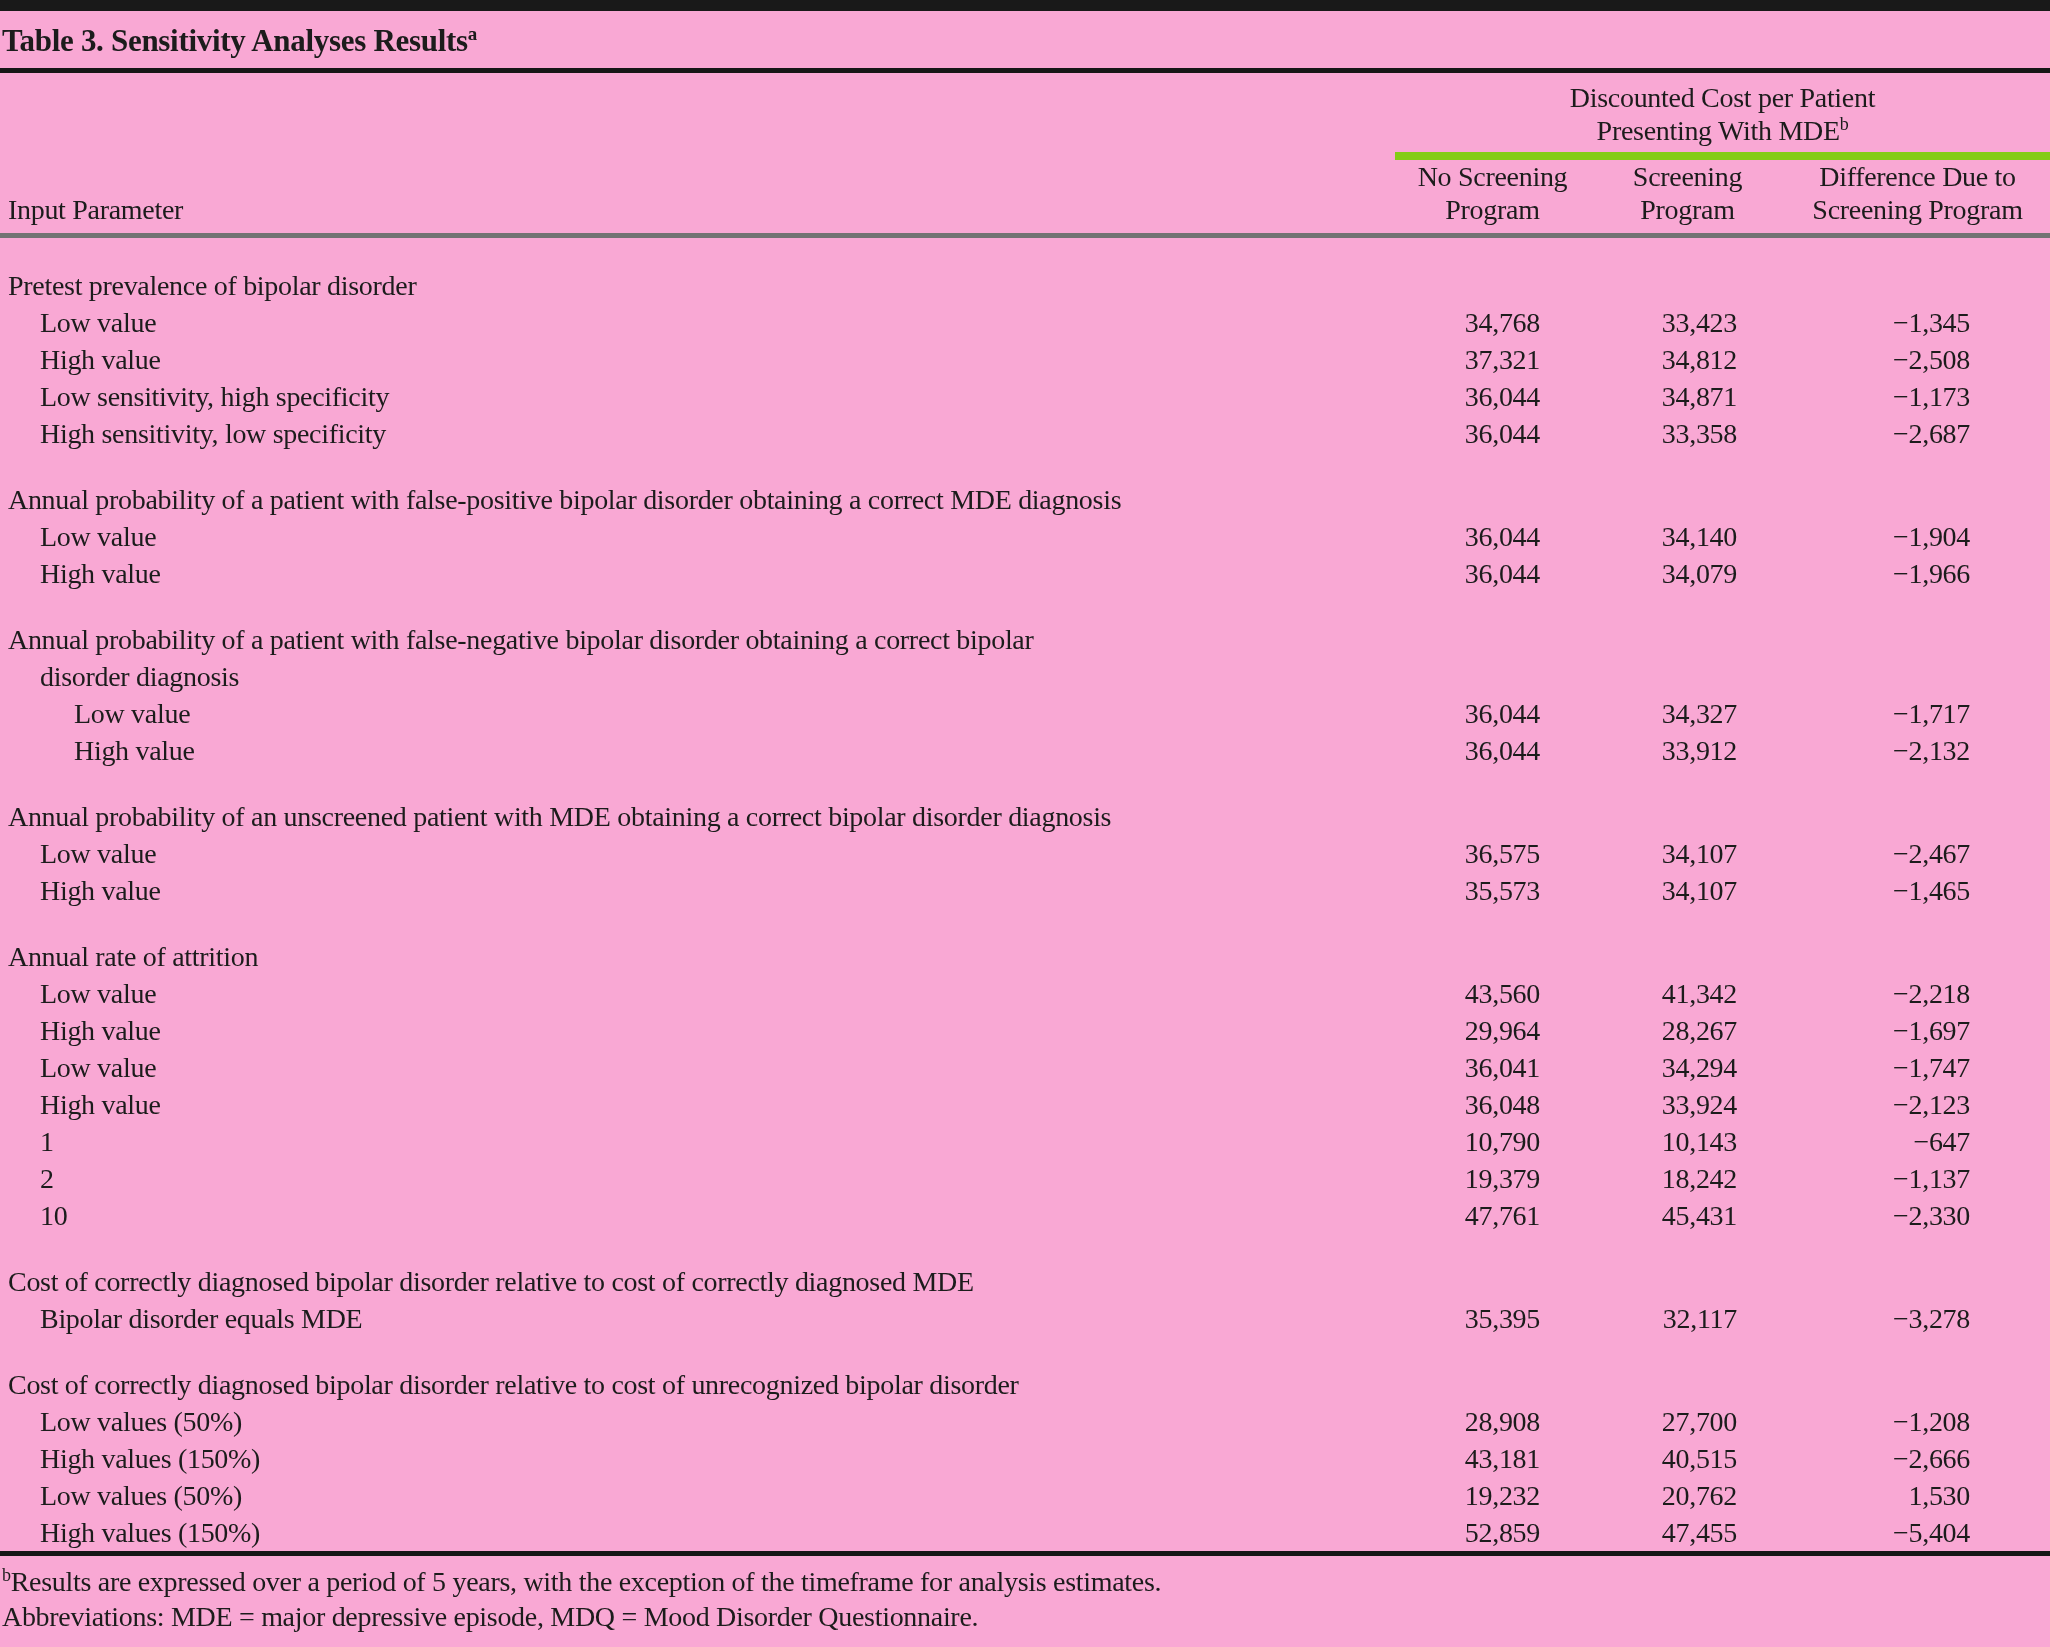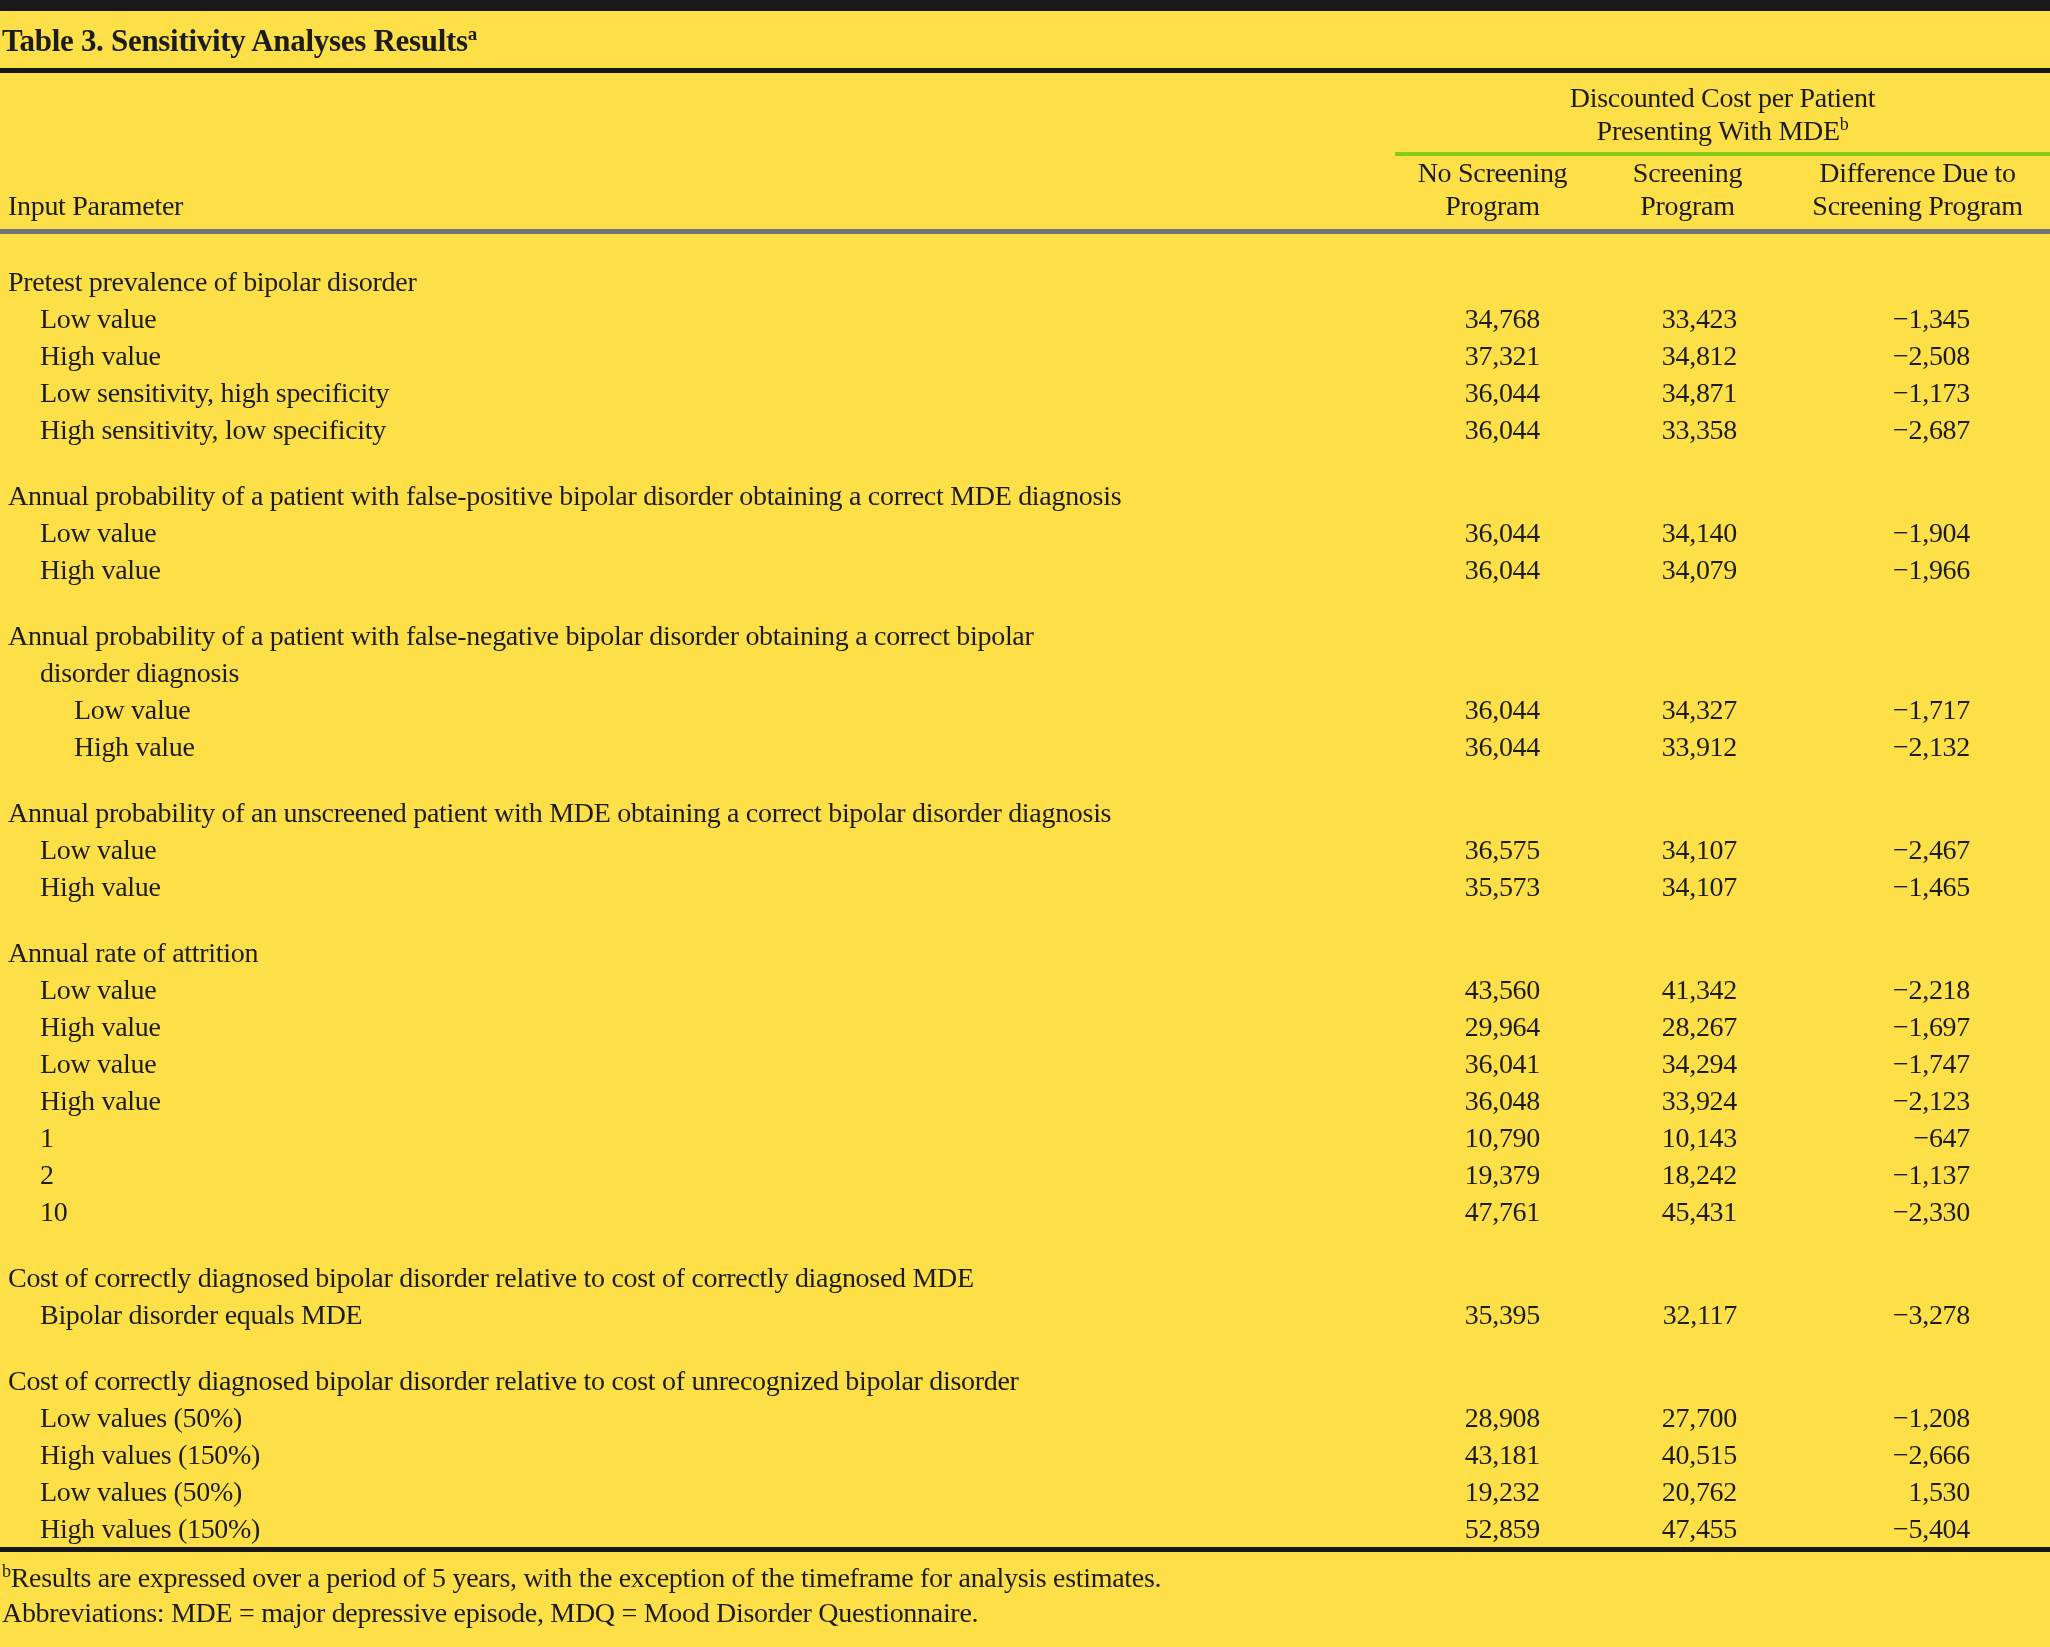--- a/index.html
+++ b/index.html
@@ -1,19 +1,19 @@
 <!DOCTYPE html>
 <html><head>
 <meta charset="utf-8">
 <style>
   html,body{margin:0;padding:0;background:#ffffff;}
   .page{
     position:relative;
     width:2050px;height:1647px;
-    background:#fde047;
+    background:#f9a8d4;
     color:#1c1c1c;
     font-family:"Liberation Serif","DejaVu Serif",serif;
     overflow:hidden;
     box-sizing:border-box;
   }
   .topbar{height:11px;background:#191919;}
   .title{
     font-size:31px;font-weight:bold;letter-spacing:-0.3px;
     padding:12px 0 9px 2px;
     border-bottom:5px solid #161616;
@@ -28,21 +28,21 @@
     letter-spacing:-0.3px;
   }
   col.c-param{width:1395px;}
   col.c-nos{width:195px;}
   col.c-scr{width:195px;}
   col.c-diff{width:265px;}
   thead th{font-weight:normal;padding:0;}
   th.spanner{
     text-align:center;vertical-align:bottom;
     padding-top:8px;padding-bottom:5px;
-    border-bottom:4px solid #84cc16;
+    border-bottom:8px solid #84cc16;
     line-height:33px;
   }
   th.spanner sup, .colh sup{font-size:18px;line-height:0;}
   tr.colhead th{
     vertical-align:bottom;
     border-bottom:5px solid #737373;
     line-height:33px;
     padding-bottom:7px;
   }
   th.param-h{text-align:left;padding-left:8px;}

